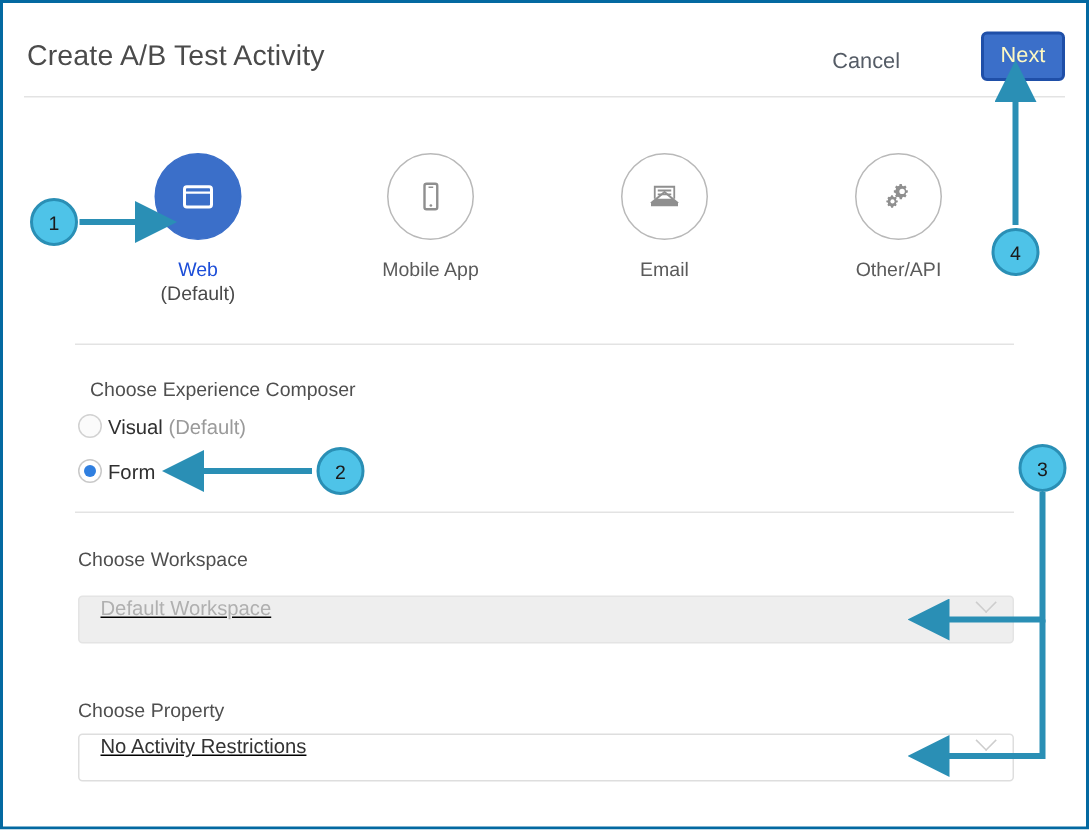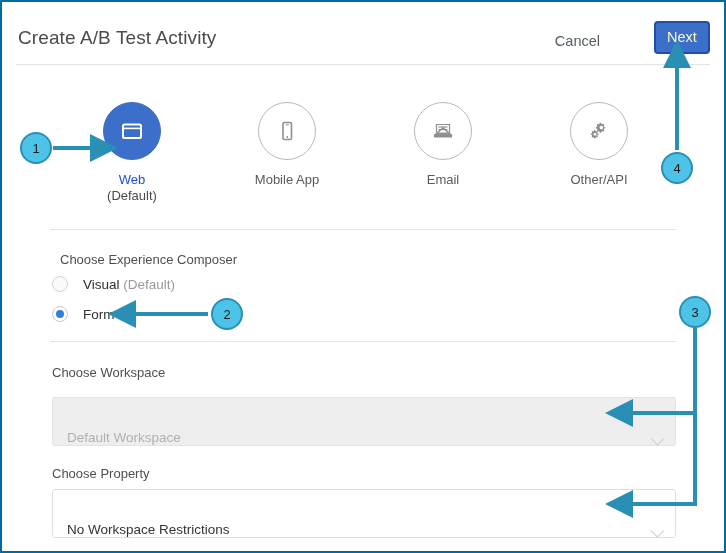--- a/index.html
+++ b/index.html
@@ -164,39 +164,40 @@
   }
   .radio-mark.checked::after {
     content: "";
     position: absolute;
     left: 3px; top: 3px;
     width: 8px; height: 8px;
     border-radius: 50%;
     background: #2f7fe0;
   }
   .radio-text {
-    margin-left: 15px;
+    margin-left: 4px;
     font-size: 13.5px;
     color: #2f2f2f;
     white-space: nowrap;
   }
   .radio-text .muted { color: #9a9a9a; }
 
   
   .dropdown {
     position: absolute;
     left: 50px;
     width: 624px;
-    height: 49px;
+    height: 32px;
     box-sizing: border-box;
     border: 1px solid #e0e0e0;
     border-radius: 3px;
     display: flex;
-    align-items: flex-end;
-    cursor: pointer;
+    align-items: flex-start;
+    cursor: pointer;
+    text-decoration: underline;
   }
   .dd-workspace {
     top: 395px;
     background: #eeeeee;
     border-color: #e4e4e4;
   }
   .dd-property {
     top: 487px;
     background: #ffffff;
     border-color: #dedede;
@@ -327,21 +328,21 @@
   <div class="divider d-mid2"></div>
 
   <div class="section-label lbl-workspace">Choose Workspace</div>
   <div class="dropdown dd-workspace">
     <span class="dd-text">Default Workspace</span>
     <span class="dd-chevron"></span>
   </div>
 
   <div class="section-label lbl-property">Choose Property</div>
   <div class="dropdown dd-property">
-    <span class="dd-text">No Workspace Restrictions</span>
+    <span class="dd-text">No Activity Restrictions</span>
     <span class="dd-chevron"></span>
   </div>
 
   <svg class="annots" viewBox="0 0 726 553">
     <defs>
       <marker id="arrowR" markerWidth="7" markerHeight="7" refX="1" refY="3.5" orient="auto">
         <path d="M0,0 L7,3.5 L0,7 Z" fill="#2a8fb5"></path>
       </marker>
       <marker id="arrowL" markerWidth="7" markerHeight="7" refX="1" refY="3.5" orient="auto">
         <path d="M0,0 L7,3.5 L0,7 Z" fill="#2a8fb5"></path>

